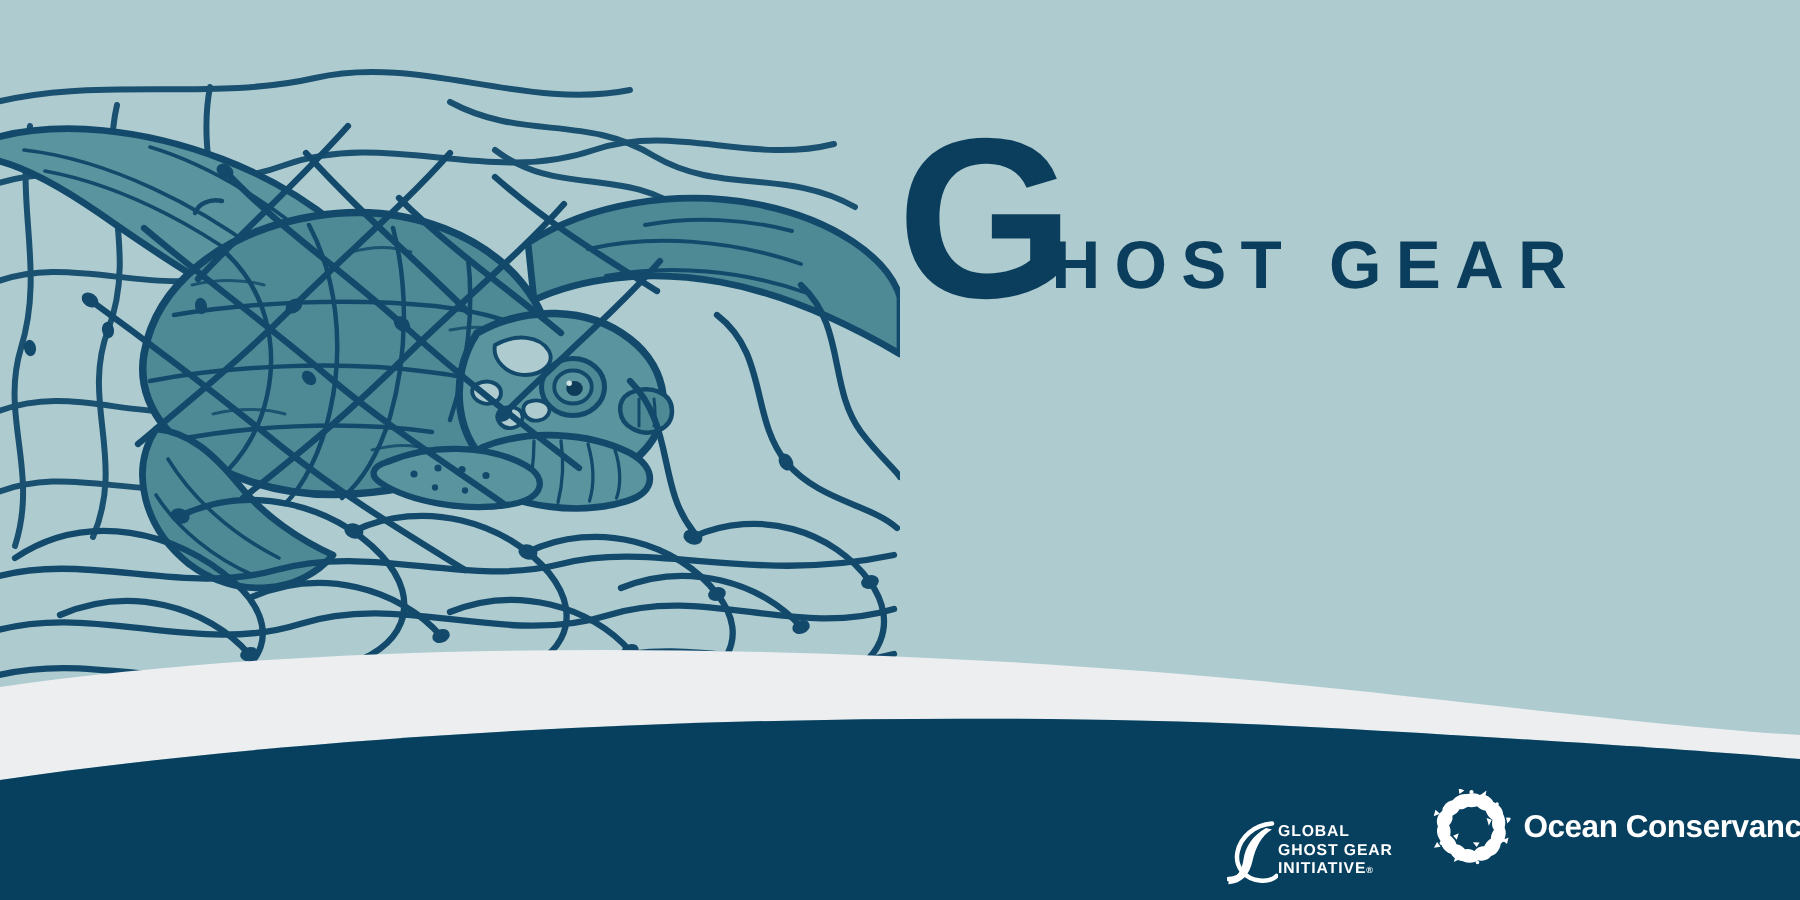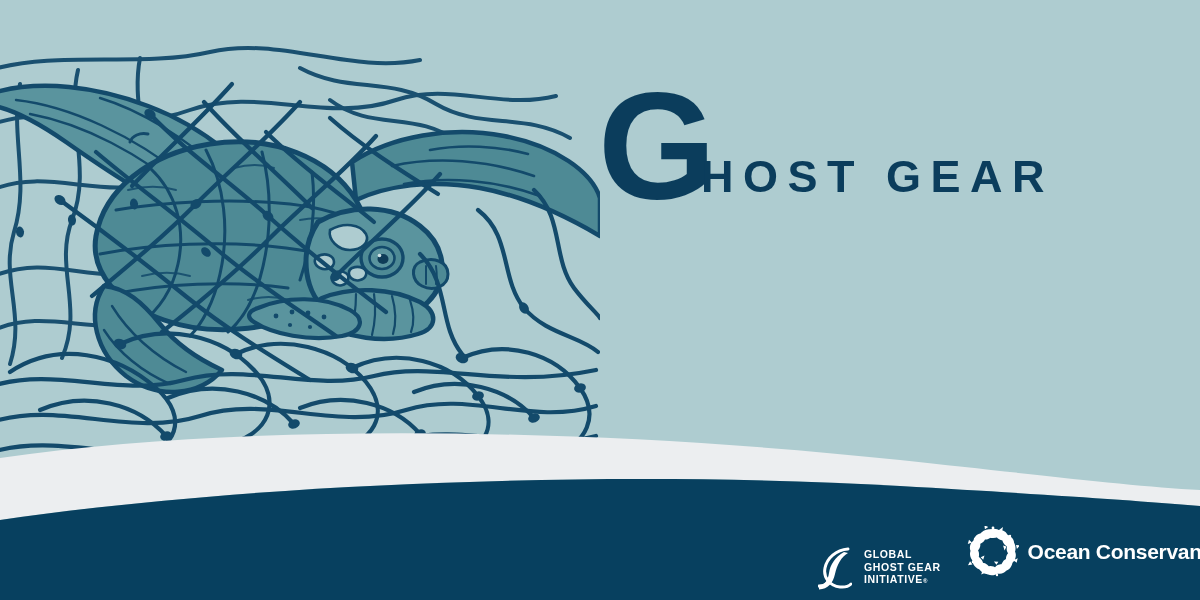--- a/index.html
+++ b/index.html
@@ -85,21 +85,21 @@
     left: 818px;
     top: 518px;
     height: 68px;
     display: flex;
     align-items: center;
     gap: 26px;
   }
   .logo-gggi {
     display: flex;
     align-items: center;
-    gap: 12px;
+    gap: 0;
     margin-top: 32px;
   }
   .gggi-mark { display: block; }
   .gggi-words {
     color: #ffffff;
     font-size: 10.5px;
     font-weight: bold;
     line-height: 12.4px;
     letter-spacing: 0.6px;
     font-family: "Liberation Sans", sans-serif;

